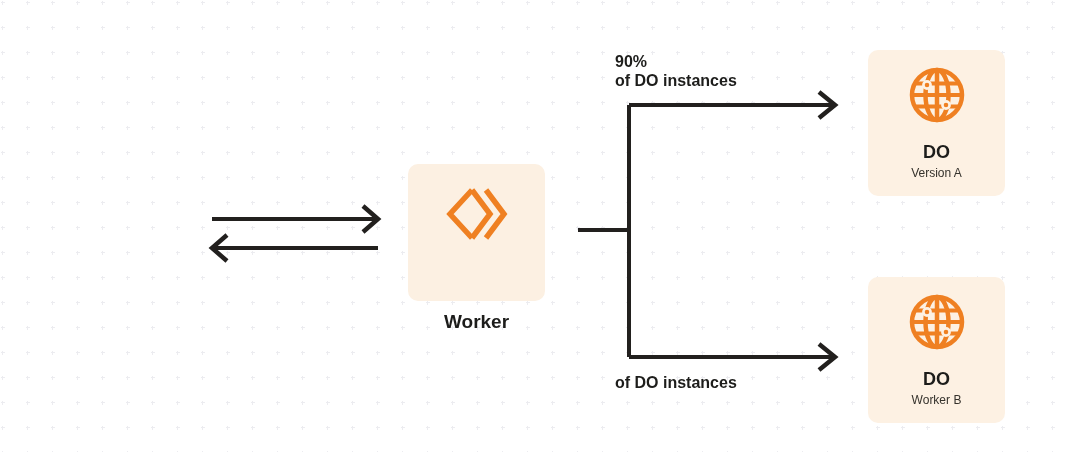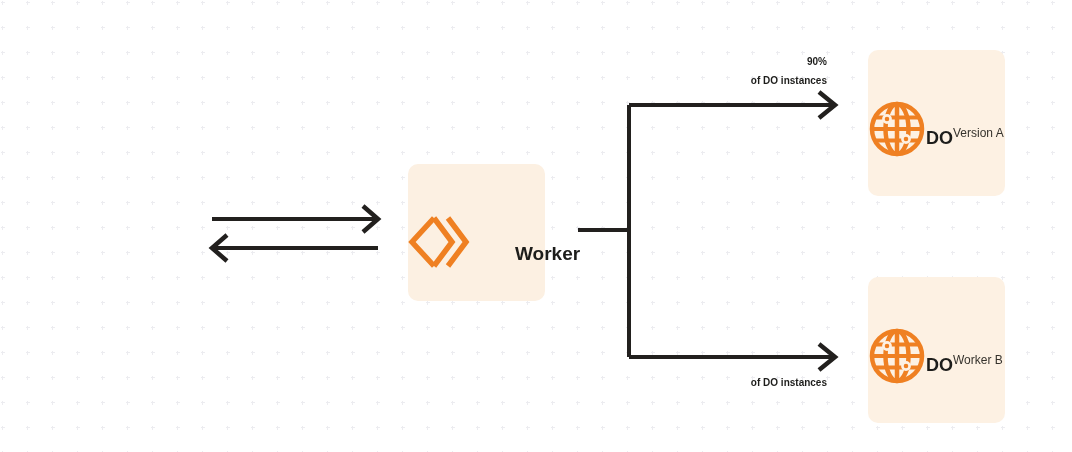--- a/index.html
+++ b/index.html
@@ -29,21 +29,21 @@
       linear-gradient(to right, #ffffff 0px, #ffffff 21px, transparent 21px, transparent 25px),
       linear-gradient(to bottom, #ffffff 0px, #ffffff 21px, transparent 21px, transparent 25px);
     background-size: 25px 25px, 25px 25px;
     background-position: 5px 5px, 5px 5px;
     mix-blend-mode: normal;
   }
   .node {
     position: absolute;
     border-radius: 10px;
     display: flex;
-    flex-direction: row;
+    flex-direction: column;
     align-items: center;
     justify-content: center;
     box-sizing: border-box;
     z-index: 3;
   }
   #client-node {
     left: 42px;
     top: 165px;
     width: 143px;
     height: 137px;
@@ -88,22 +88,22 @@
     margin-top: 14px;
   }
   .do-sub {
     font-size: 12px;
     font-weight: normal;
     color: #35322c;
     margin-top: 3px;
   }
   .edge-label {
     position: absolute;
-    text-align: right;
-    font-size: 10px;
+    text-align: left;
+    font-size: 16px;
     font-weight: bold;
     color: #1d1d1b;
     line-height: 19px;
     z-index: 4;
     white-space: nowrap;
   }
   #label-top { left: 615px; top: 52px; width: 212px; }
   #label-bottom { left: 615px; top: 373px; width: 212px; }
   svg.wires {
     position: absolute;

